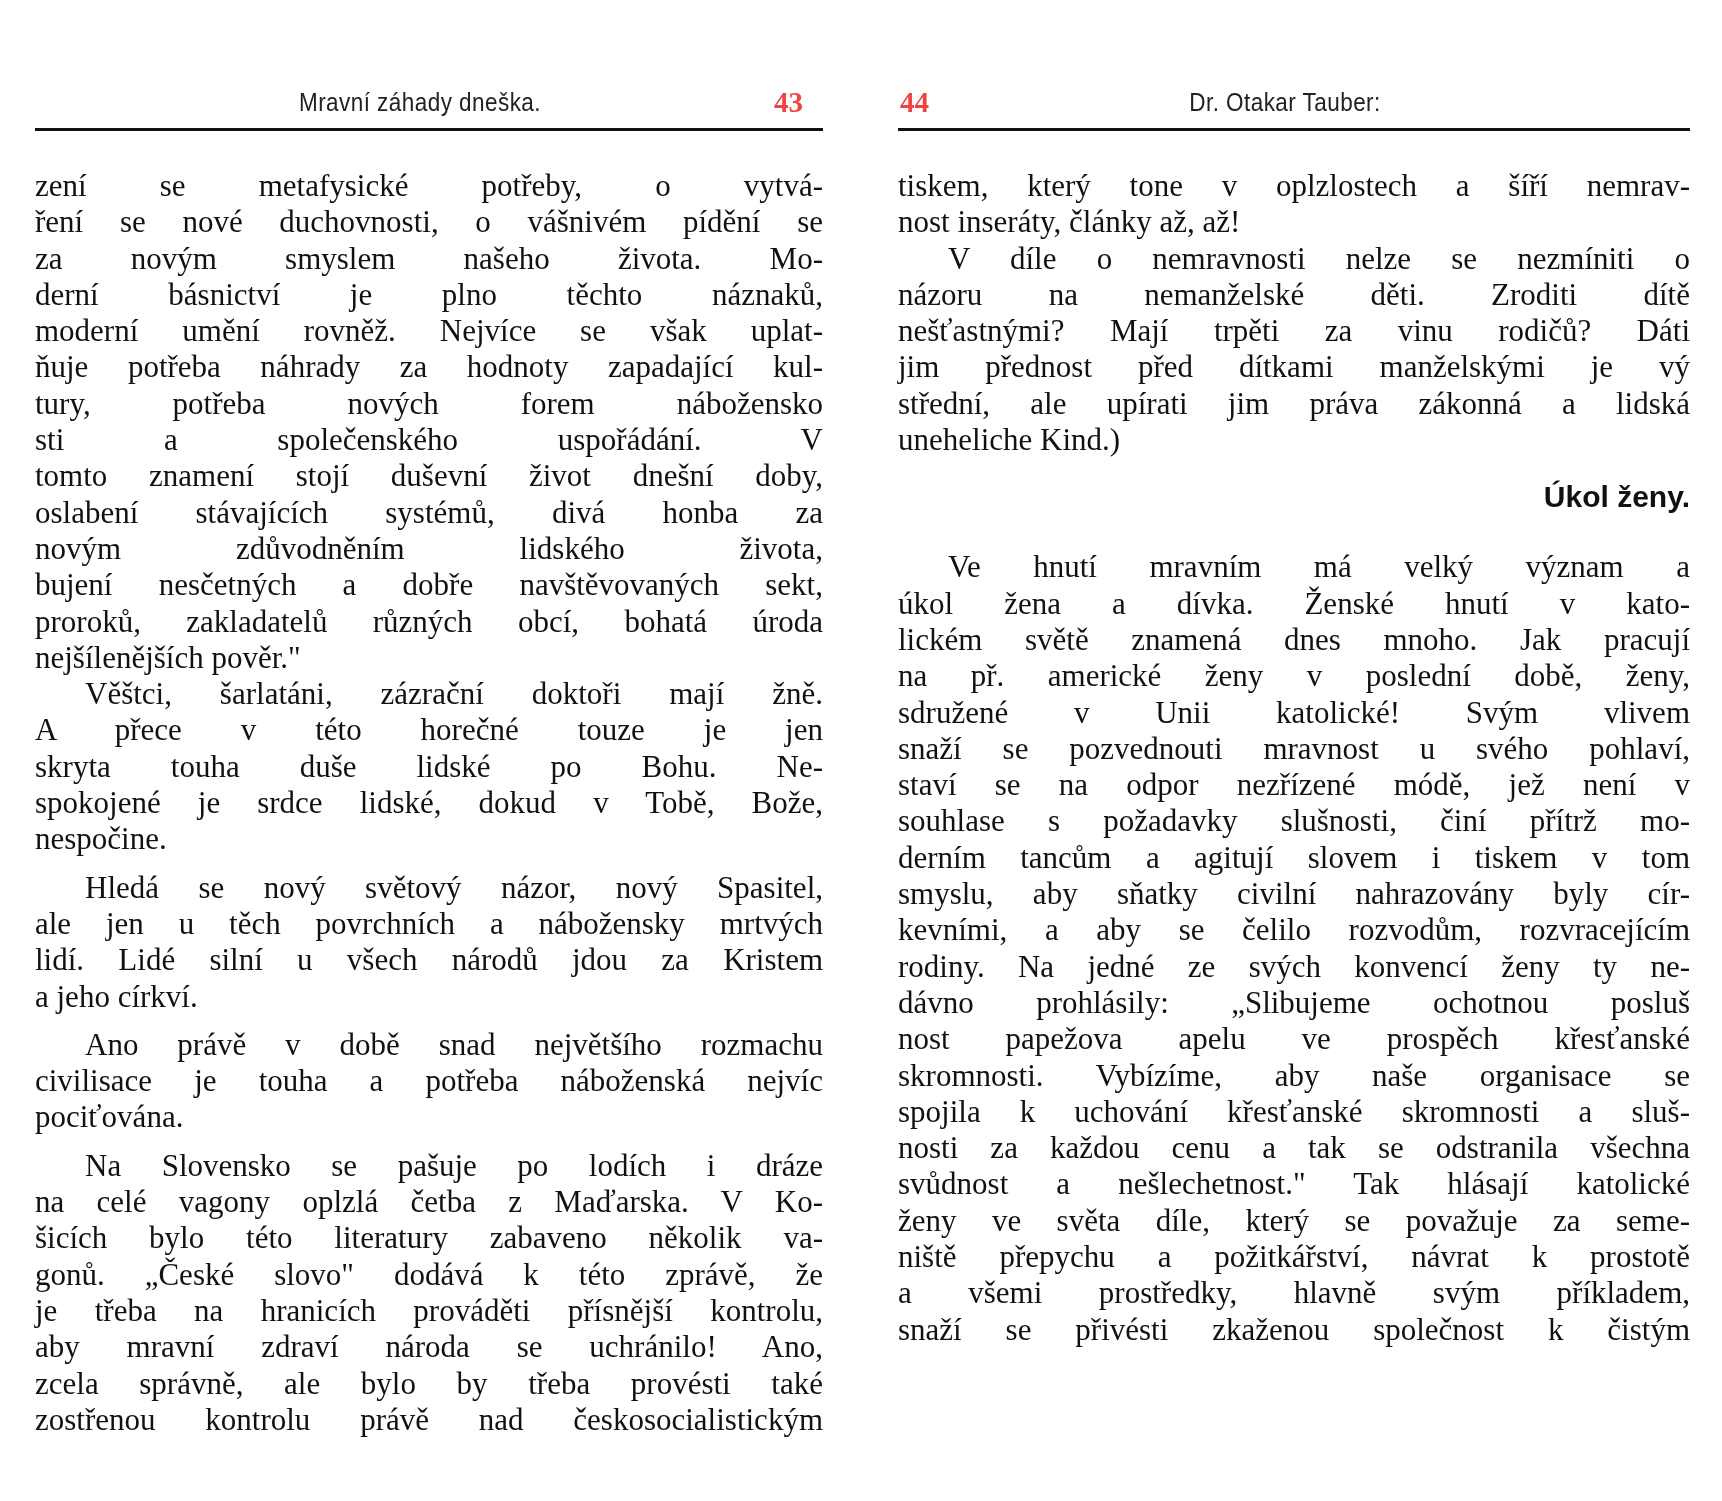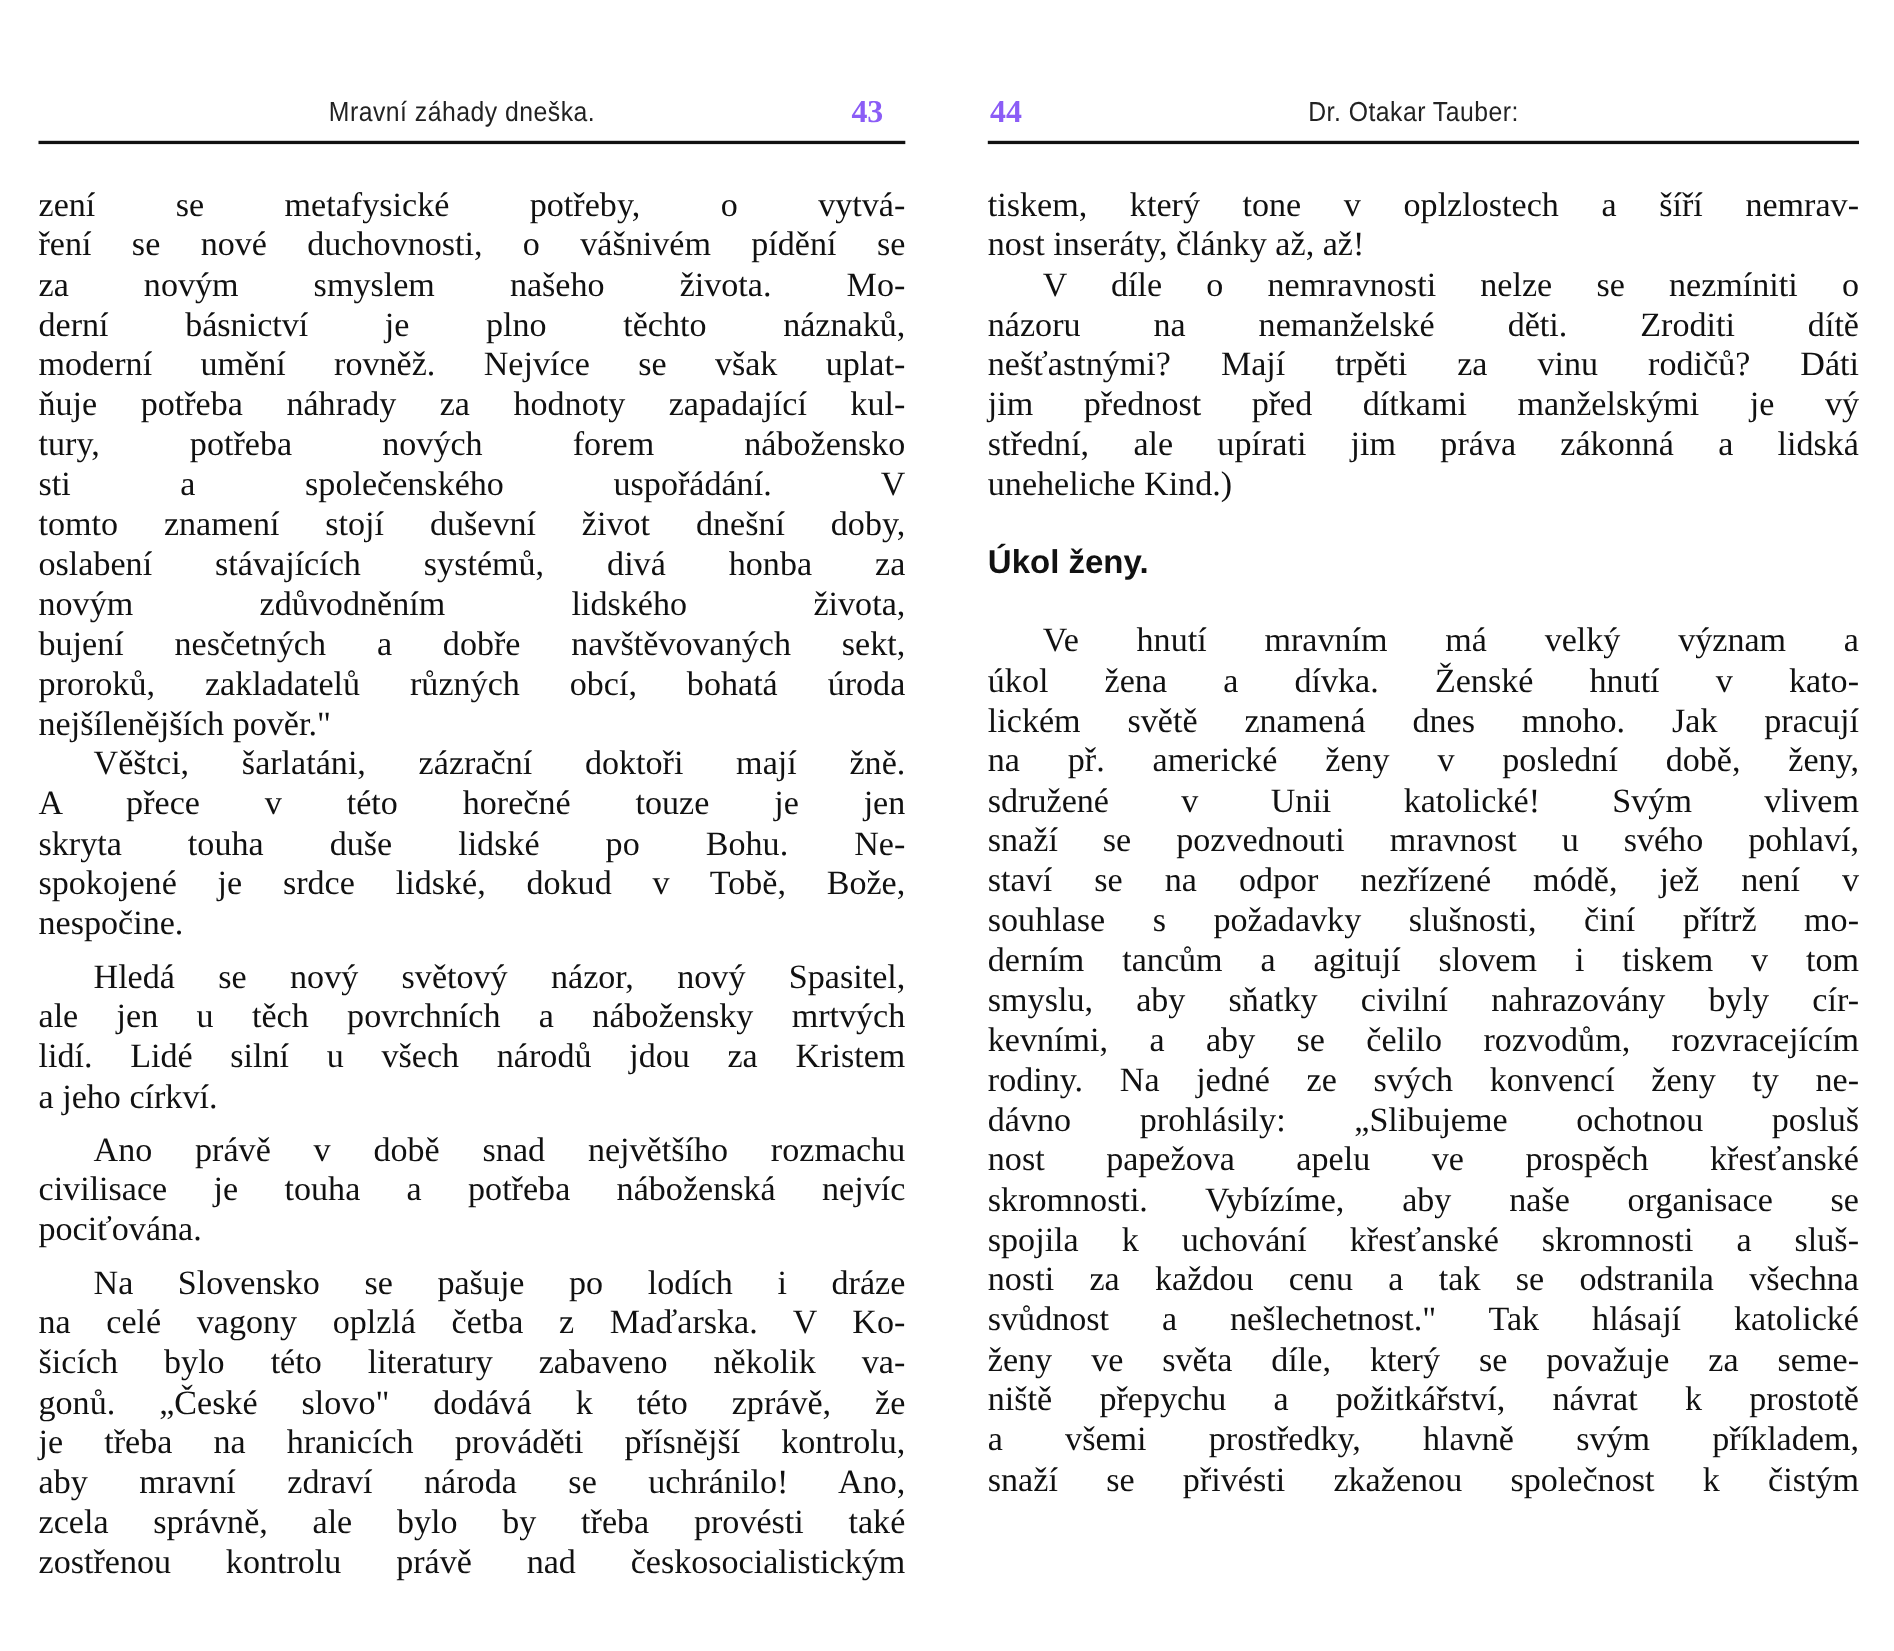--- a/index.html
+++ b/index.html
@@ -3,31 +3,31 @@
 <meta charset="utf-8">
 <style>
   html, body { margin:0; padding:0; background:#ffffff; }
   body { width:1722px; height:1501px; position:relative; overflow:hidden; color:#111; }
   .page { position:absolute; top:0; }
   .page.left { left:35px; width:788px; }
   .page.right { left:898px; width:792px; }
   .header { position:absolute; top:88px; left:0; right:18px; height:34px;
     font-family:"Liberation Sans", sans-serif; font-size:25px; color:#222; }
   .header .title { position:absolute; left:0; right:0; text-align:center; top:0; letter-spacing:0.5px; transform:scaleX(0.9); }
-  .header .pnum { position:absolute; top:-2px; font-weight:bold; font-size:29px; font-family:"Liberation Serif", serif; color:#8b5cf6; }
+  .header .pnum { position:absolute; top:-2px; font-weight:bold; font-size:29px; font-family:"Liberation Serif", serif; color:#ef4444; }
   .left .header .pnum { right:2px; }
   .right .header .pnum { left:2px; }
   .rule { position:absolute; top:128px; left:0; right:0; height:3px; background:#111; }
   .body { position:absolute; top:168px; left:0; right:0;
     font-family:"Liberation Serif", serif; font-size:31px; line-height:36.3px; text-align:justify; }
   .line { display:block; white-space:nowrap; text-align-last:justify; text-align:justify; height:36.3px; }
   .line.last { text-align-last:left; }
   .indent { padding-left:50px; }
   .gap { height:12px; }
-  .heading { text-align:left; font-weight:bold; font-family:"Liberation Sans", sans-serif; font-size:30px; height:36px; margin:36px 0 34px 0; }
+  .heading { text-align:right; font-weight:bold; font-family:"Liberation Sans", sans-serif; font-size:30px; height:36px; margin:21px 0 34px 0; }
 </style>
 </head>
 <body>
 
 <div class="page left">
   <div class="header">
     <span class="title">Mravní záhady dneška.</span>
     <span class="pnum">43</span>
   </div>
   <div class="rule"></div>

